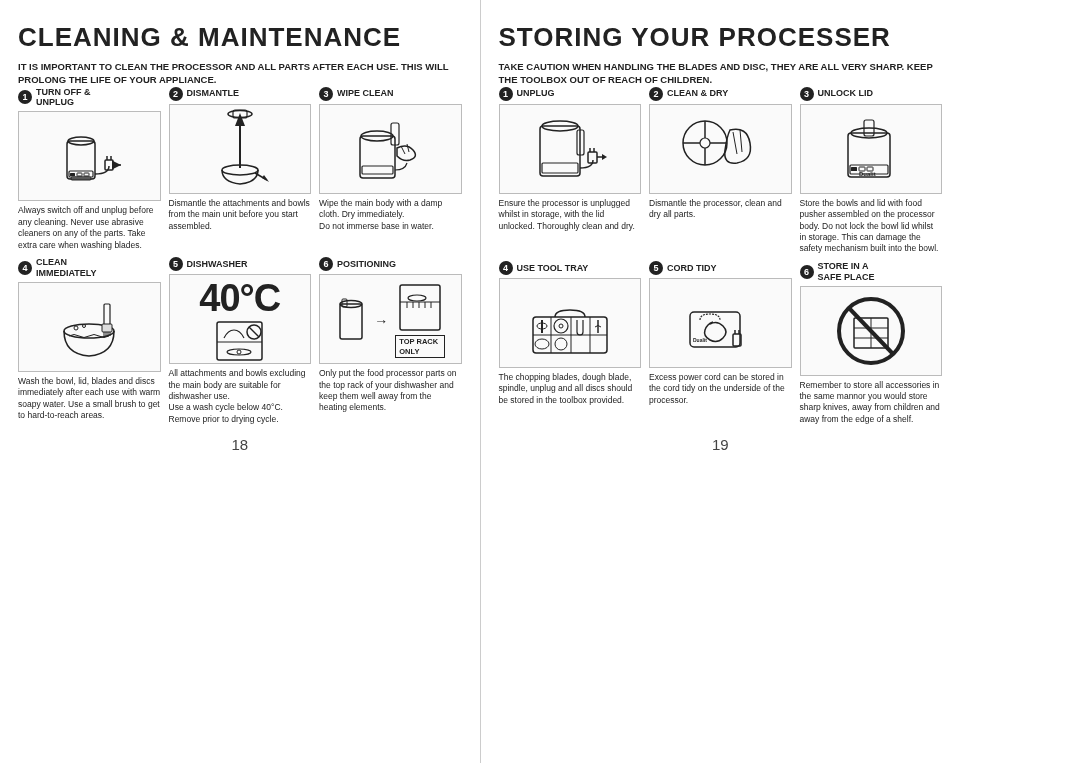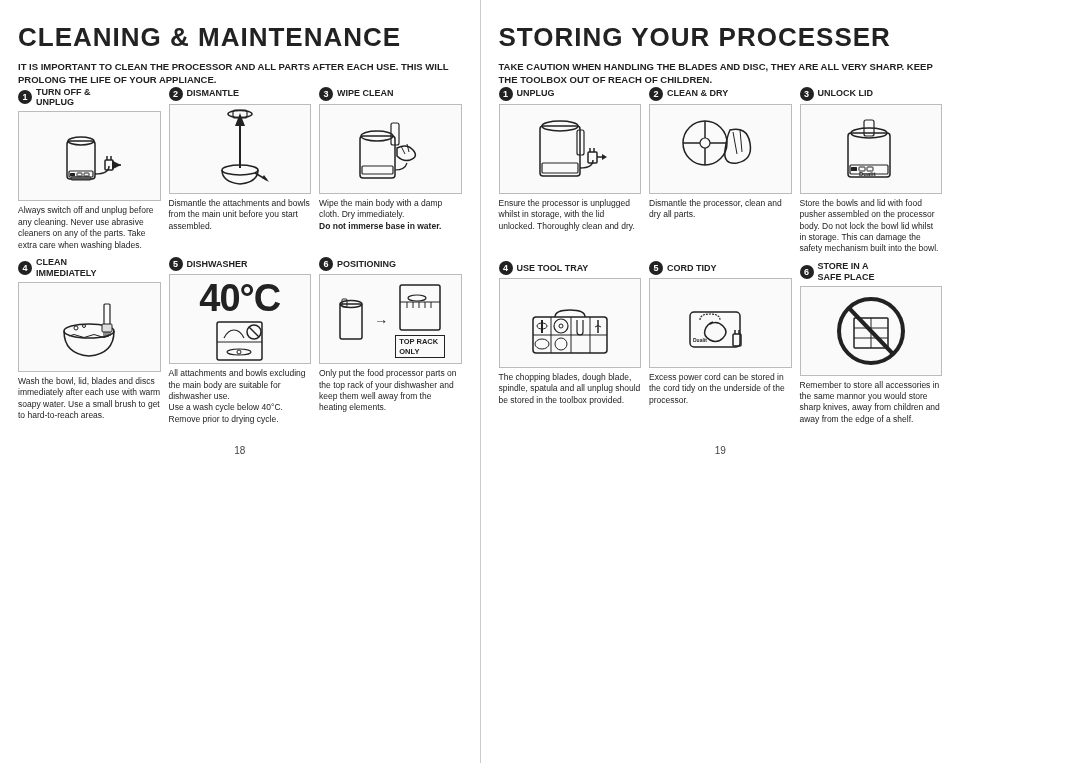--- a/index.html
+++ b/index.html
@@ -84,27 +84,27 @@
       background: #fafafa;
       margin-bottom: 4px;
       overflow: hidden;
     }
     .step-desc {
       font-size: 8.5px;
       line-height: 1.35;
       color: #222;
     }
     .step-desc strong {
-      font-weight: 700;
+      font-weight: 400;
     }
     .page-num {
       text-align: center;
-      font-size: 10px;
+      font-size: 15px;
       color: #444;
-      margin-top: 20px;
+      margin-top: 11px;
     }
 
     
     svg { display: block; }
 
     
     .big-temp {
       font-size: 38px;
       font-weight: 900;
       color: #222;
@@ -419,21 +419,21 @@
 
             <line x1="73" y1="38" x2="73" y2="51" stroke="#222" stroke-width="1.5"></line>
             <path d="M70 45 Q73 42 76 45" fill="none" stroke="#222" stroke-width="1"></path>
 
             <path d="M30 35 Q30 28 45 28 Q60 28 60 35" fill="none" stroke="#222" stroke-width="1.5"></path>
 
             <ellipse cx="17" cy="62" rx="7" ry="5" fill="none" stroke="#222" stroke-width="1"></ellipse>
             <circle cx="36" cy="62" r="6" fill="none" stroke="#222" stroke-width="1"></circle>
           </svg>
         </div>
-        <div class="step-desc">The chopping blades, dough blade, spindle, spatula and all unplug should be stored in the toolbox provided.</div>
+        <div class="step-desc">The chopping blades, dough blade, spindle, unplug and all discs should be stored in the toolbox provided.</div>
       </div>
 
       <div class="step">
         <div class="step-header">
           <div class="step-number">5</div>
           <div class="step-title">CORD TIDY</div>
         </div>
         <div class="step-image">
           <svg width="90" height="82" viewBox="0 0 90 82">
 

